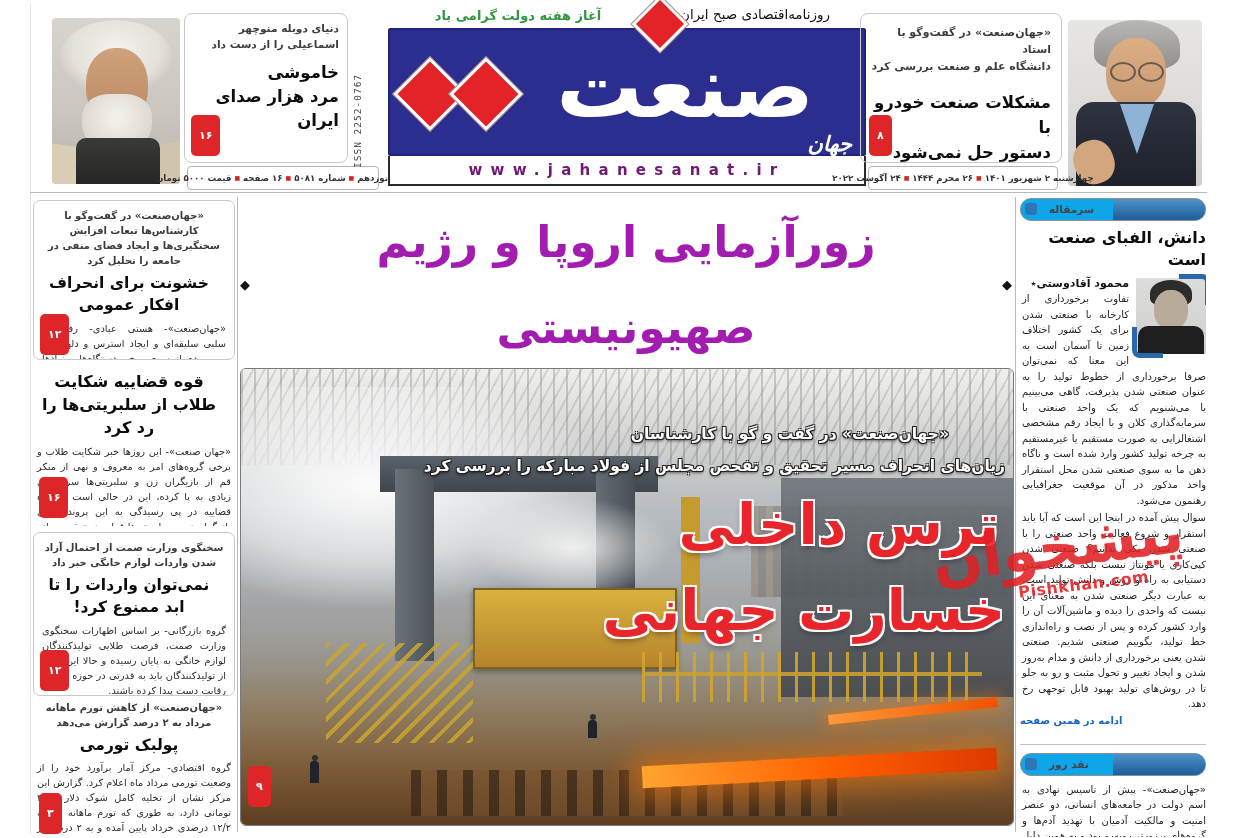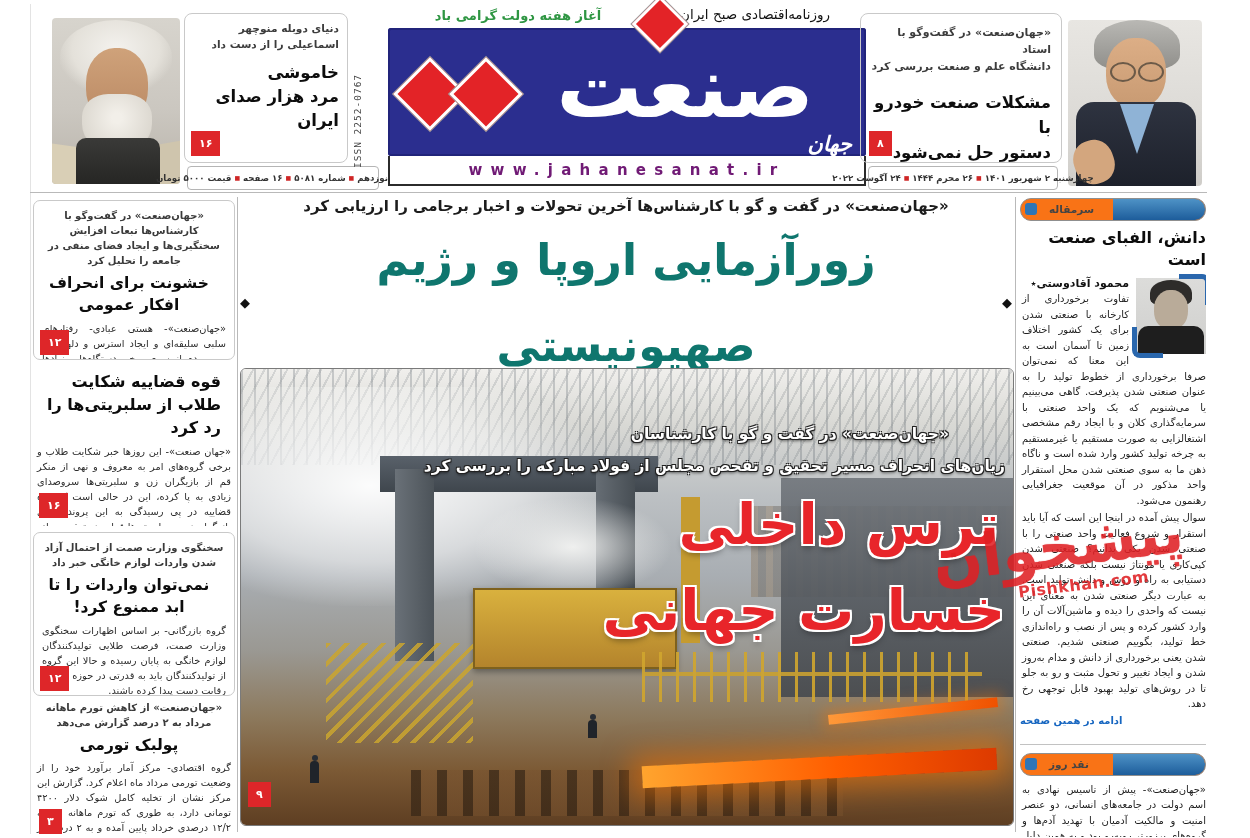--- a/index.html
+++ b/index.html
@@ -2,21 +2,21 @@
 <html lang="fa"><head>
 <meta charset="utf-8">
 <style>
   html,body{margin:0;padding:0;background:#fff;}
   .page{position:relative;width:1250px;height:838px;background:#fff;overflow:hidden;
         font-family:"DejaVu Sans",sans-serif;direction:rtl;color:#222;}
   .abs{position:absolute;}
   .rule{background:#b9b9b9;}
   
   .pbadge{display:inline-block;background:#de2629;color:#fff;font-weight:bold;
-          font-size:11px;line-height:17px;padding:4px 8px;border-radius:0;}
+          font-size:11px;line-height:17px;padding:12px 8px;border-radius:5px;}
   
   .strip{border:1px solid #b5b5b5;border-radius:4px;background:#fff;display:flex;
          align-items:center;justify-content:center;font-size:8.6px;font-weight:bold;color:#333;}
   .seglist{direction:rtl;white-space:nowrap;}
   .seglist span:not(:last-child)::after{content:"■";color:#cf2626;font-size:6px;margin:0 3px;vertical-align:1px;}
   
   .ob-photo{left:52px;top:18px;width:128px;height:166px;border-radius:4px;overflow:hidden;
             background:linear-gradient(180deg,#d7d4cd 0%,#cbc7c0 55%,#b9b4ab 100%);}
   .ob-hair{position:absolute;left:8px;top:2px;width:112px;height:74px;border-radius:50% 50% 40% 40%;
            background:radial-gradient(ellipse at 50% 40%,#f4f2ee 0%,#e4e1da 55%,transparent 75%);}
@@ -72,21 +72,21 @@
   
   .rule-top{left:30px;top:192px;width:1177px;height:1px;}
   .v-left{left:237px;top:197px;width:1px;height:635px;}
   .v-right{left:1015px;top:197px;width:1px;height:635px;}
   .edge{left:30px;top:4px;width:1px;height:830px;background:#e3e3e3;}
   
   .lead{left:240px;top:197px;width:772px;text-align:center;}
   .lead-kicker{font-size:15px;font-weight:bold;color:#1c1c1c;}
   .lead-row{display:flex;align-items:center;justify-content:space-between;margin-top:2px;}
   .lead-dia{color:#111;font-size:13px;}
-  .lead-headline{font-size:44px;font-weight:bold;color:#0f766e;line-height:1.95;flex:1;letter-spacing:-1px;}
+  .lead-headline{font-size:44px;font-weight:bold;color:#a21caf;line-height:1.95;flex:1;letter-spacing:-1px;}
   .lead-subhead{font-size:21px;font-weight:bold;color:#111;margin-top:2px;}
   
   .mphoto{left:240px;top:368px;width:772px;height:456px;border:1px solid #7a7a7a;border-radius:6px;overflow:hidden;}
   .ph{position:absolute;}
   .ph-base{inset:0;background:linear-gradient(180deg,#f0efec 0%,#d9d9d5 12%,#bcc0c3 28%,#a9aeb3 45%,#9a9892 62%,#8d7a5e 76%,#7c5a35 88%,#5e3e22 100%);}
   .ph-roof{left:0;top:0;width:100%;height:96px;opacity:.55;
      background:repeating-linear-gradient(90deg,rgba(75,85,95,.45) 0 2px,transparent 2px 13px),
                 repeating-linear-gradient(118deg,rgba(75,85,95,.3) 0 2px,transparent 2px 10px);}
   .ph-haze{left:-8%;top:4%;width:55%;height:48%;background:radial-gradient(ellipse at 45% 45%,rgba(255,255,255,.95) 0%,rgba(255,255,255,.5) 45%,transparent 72%);}
   .ph-smoke{left:30%;top:28%;width:26%;height:22%;background:radial-gradient(ellipse,rgba(250,250,248,.85) 0%,transparent 70%);}
@@ -118,21 +118,21 @@
      text-shadow:-1px -1px 0 #222,1px -1px 0 #222,-1px 1px 0 #222,1px 1px 0 #222,0 2px 3px rgba(0,0,0,.6);}
   .ovk1{top:56px;right:64px;}
   .ovk2{top:88px;right:8px;}
   .ov-red{right:14px;text-align:right;font-size:56px;font-weight:bold;color:#e8252a;white-space:nowrap;line-height:1;
      text-shadow:-2px -2px 0 #fff,2px -2px 0 #fff,-2px 2px 0 #fff,2px 2px 0 #fff,0 4px 6px rgba(0,0,0,.35);}
   .ovr1{top:128px;}
   .ovr2{top:214px;right:8px;}
   .ph-badge{position:absolute;left:7px;bottom:18px;}
   
   .rsb{left:1020px;top:196px;width:186px;height:641px;overflow:hidden;}
-  .tab{position:relative;height:21px;border:1px solid #8f8f8f;border-radius:11px;background:#f97316;overflow:hidden;margin:2px 0 6px 0;}
+  .tab{position:relative;height:21px;border:1px solid #8f8f8f;border-radius:11px;background:#0ea5e9;overflow:hidden;margin:2px 0 6px 0;}
   .tab-fill{position:absolute;right:0;top:0;bottom:0;width:50%;background:linear-gradient(180deg,#4e92c6,#1d5d9b);}
   .tab-cap{position:absolute;left:4px;top:4px;width:12px;height:12px;border-radius:3px;background:#2e75b6;}
   .tab-label{position:absolute;left:28px;top:0;line-height:21px;font-size:10.5px;font-weight:bold;color:#444;}
   .sec-title{font-size:16px;font-weight:bold;color:#0c0c0c;text-align:right;line-height:1.4;margin:2px 0 4px 0;}
   .ed-p{font-size:10px;line-height:15.5px;text-align:justify;color:#222;margin:0 0 2px 2px;}
   .ed-author{font-weight:bold;color:#111;font-size:11px;}
   .auth-photo{float:right;width:70px;height:76px;margin:2px 0 3px 7px;position:relative;
       background:linear-gradient(180deg,#dcdcda 0%,#cfcfcd 100%);}
   .ap-hair{position:absolute;left:14px;top:2px;width:42px;height:26px;border-radius:50% 50% 30% 30%;background:#2e2c2a;}
   .ap-face{position:absolute;left:18px;top:12px;width:34px;height:40px;border-radius:46%;background:#b9ab99;}
@@ -220,21 +220,20 @@
       <span>چهارشنبه ۲ شهریور ۱۴۰۱</span>
       <span>۲۶ محرم ۱۴۴۴</span>
       <span>۲۴ آگوست ۲۰۲۲</span>
     </div>
 
   <div class="abs rule rule-top"></div>
   <div class="abs rule v-left"></div>
   <div class="abs rule v-right"></div>
 
   <div class="abs lead">
-    <div class="lead-kicker">«جهان‌صنعت» در گفت و گو با کارشناس‌ها آخرین تحولات و اخبار برجامی را ارزیابی کرد</div>
     <div class="lead-row">
       <span class="lead-dia">◆</span>
       <h1 class="lead-headline" style="margin:0;">زورآزمایی اروپا و رژیم صهیونیستی</h1>
       <span class="lead-dia">◆</span>
     </div>
     <div class="lead-subhead">توپ برجام در زمین آمریکا است</div>
   </div>
 
   <div class="abs mphoto">
     <div class="ph ph-base"></div>
@@ -294,21 +293,21 @@
   </div>
 
   <div class="lsb-item lsb-box" style="top:200px;height:160px;overflow:hidden;">
     <div class="nw-kicker">«جهان‌صنعت» در گفت‌وگو با کارشناس‌ها تبعات افزایش سختگیری‌ها و ایجاد فضای منفی در جامعه را تحلیل کرد</div>
     <div class="nw-title">خشونت برای انحراف افکار عمومی</div>
     <p class="nw-body">«جهان‌صنعت»- هستی عبادی- رفتارهای سلبی سلیقه‌ای و ایجاد استرس و دلهره در بین مردم از سوی برخی دستگاه‌ها و نهادها آن هم در شرایطی که کمر مردم زیر مشکلات اقتصادی و فشار تحریم‌های ظالمانه خم شده است تبعات بسیاری هم برای دولت و هم خود مردم به همراه خواهد داشت.</p>
     <span class="pbadge nw-badge">۱۲</span>
   </div>
 
   <div class="lsb-item" style="top:366px;height:160px;overflow:hidden;padding:0 4px;">
-    <div class="nw-title" style="font-size:16px;text-align:right;">قوه قضاییه شکایت طلاب از سلبریتی‌ها را رد کرد</div>
+    <div class="nw-title" style="font-size:16px;">قوه قضاییه شکایت طلاب از سلبریتی‌ها را رد کرد</div>
     <p class="nw-body">«جهان صنعت»- این روزها خبر شکایت طلاب و برخی گروه‌های امر به معروف و نهی از منکر قم از بازیگران زن و سلبریتی‌ها سروصدای زیادی به پا کرده، این در حالی است که قوه قضاییه در پی رسیدگی به این پرونده برای بازیگران زن و سلبریتی‌ها قرار منع تعقیب صادر و شکایت از آنها را رد کرد.</p>
     <span class="pbadge nw-badge" style="bottom:8px;">۱۶</span>
   </div>
 
   <div class="lsb-item lsb-box" style="top:532px;height:164px;overflow:hidden;">
     <div class="nw-kicker">سخنگوی وزارت صمت از احتمال آزاد شدن واردات لوازم خانگی خبر داد</div>
     <div class="nw-title">نمی‌توان واردات را تا ابد ممنوع کرد!</div>
     <p class="nw-body">گروه بازرگانی- بر اساس اظهارات سخنگوی وزارت صمت، فرصت طلایی تولیدکنندگان لوازم خانگی به پایان رسیده و حالا این گروه از تولیدکنندگان باید به قدرتی در حوزه تولید و رقابت دست پیدا کرده باشند.</p>
     <span class="pbadge nw-badge">۱۲</span>
   </div>

